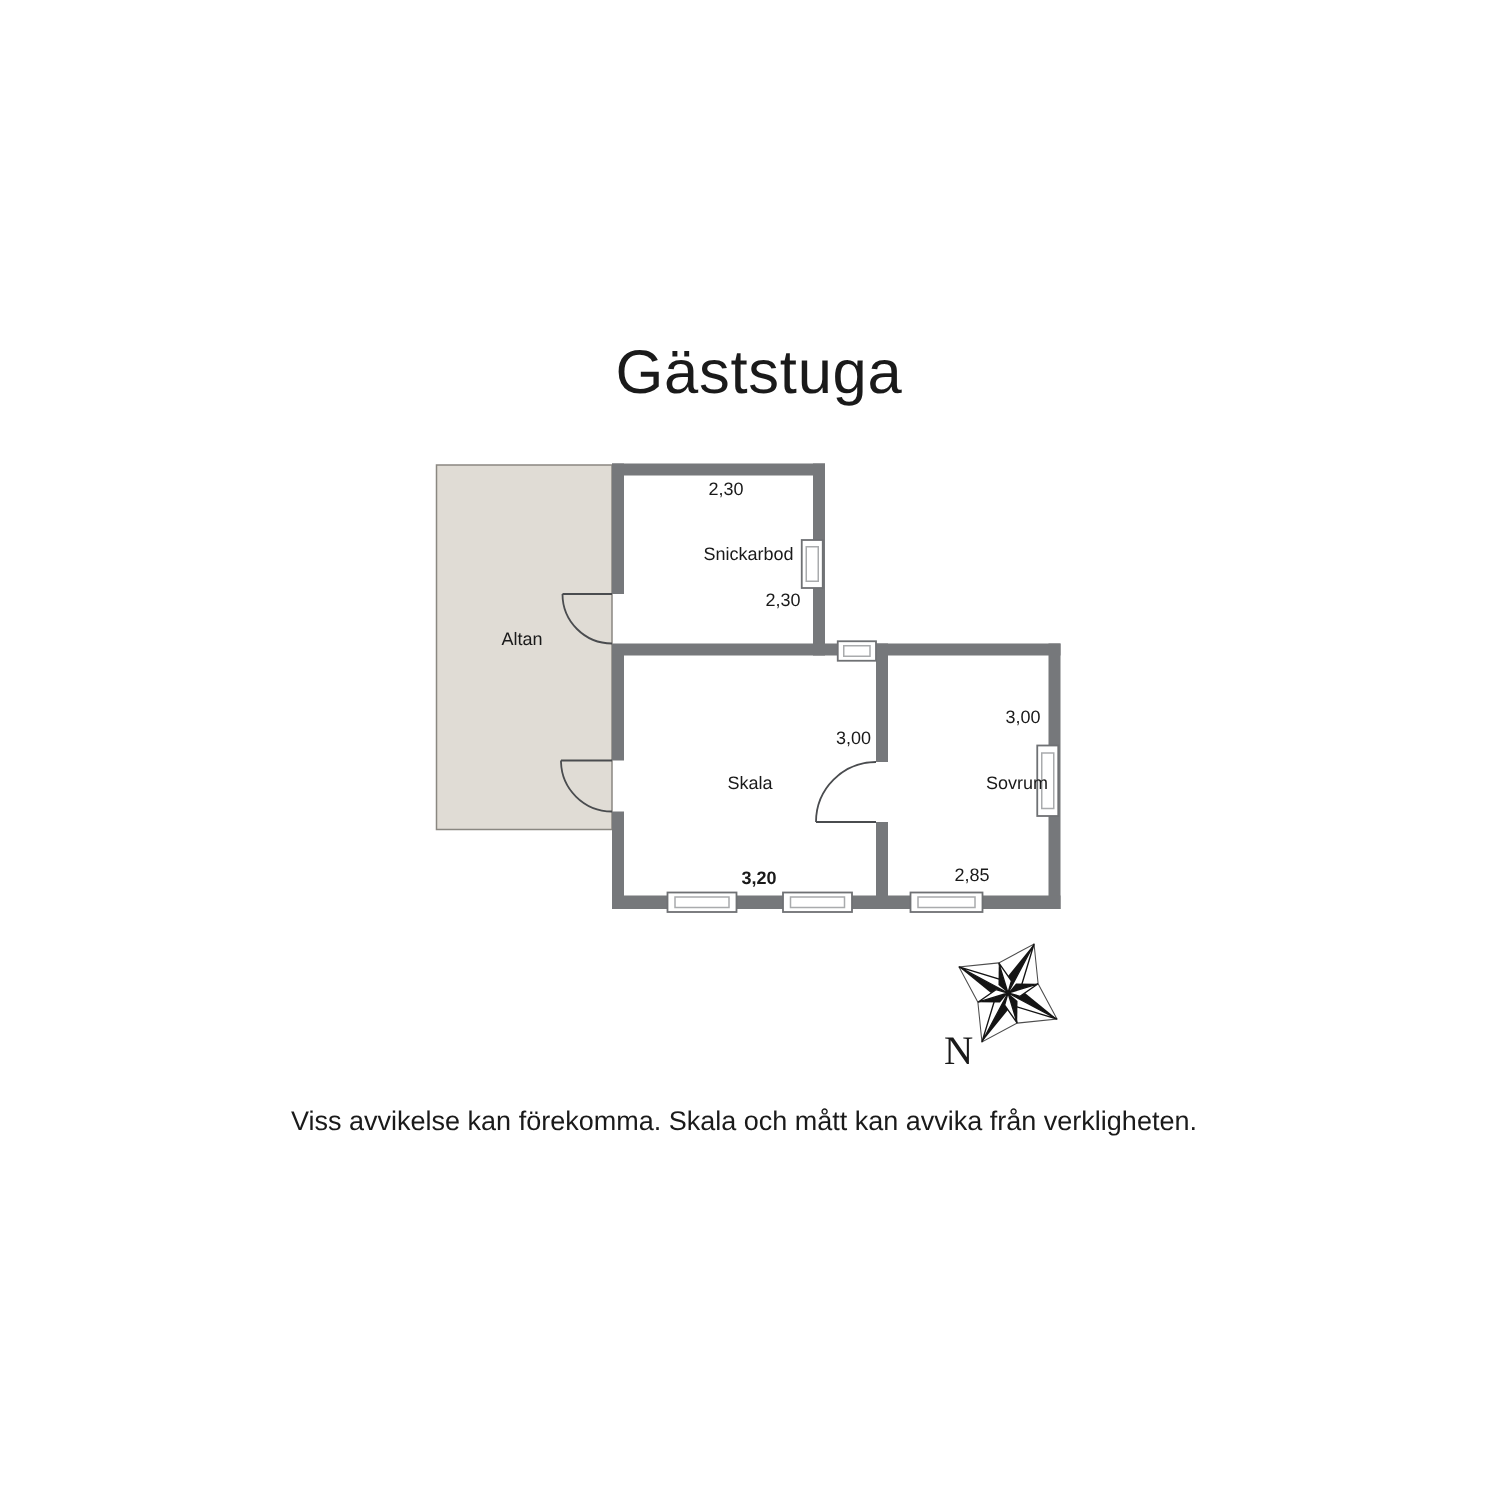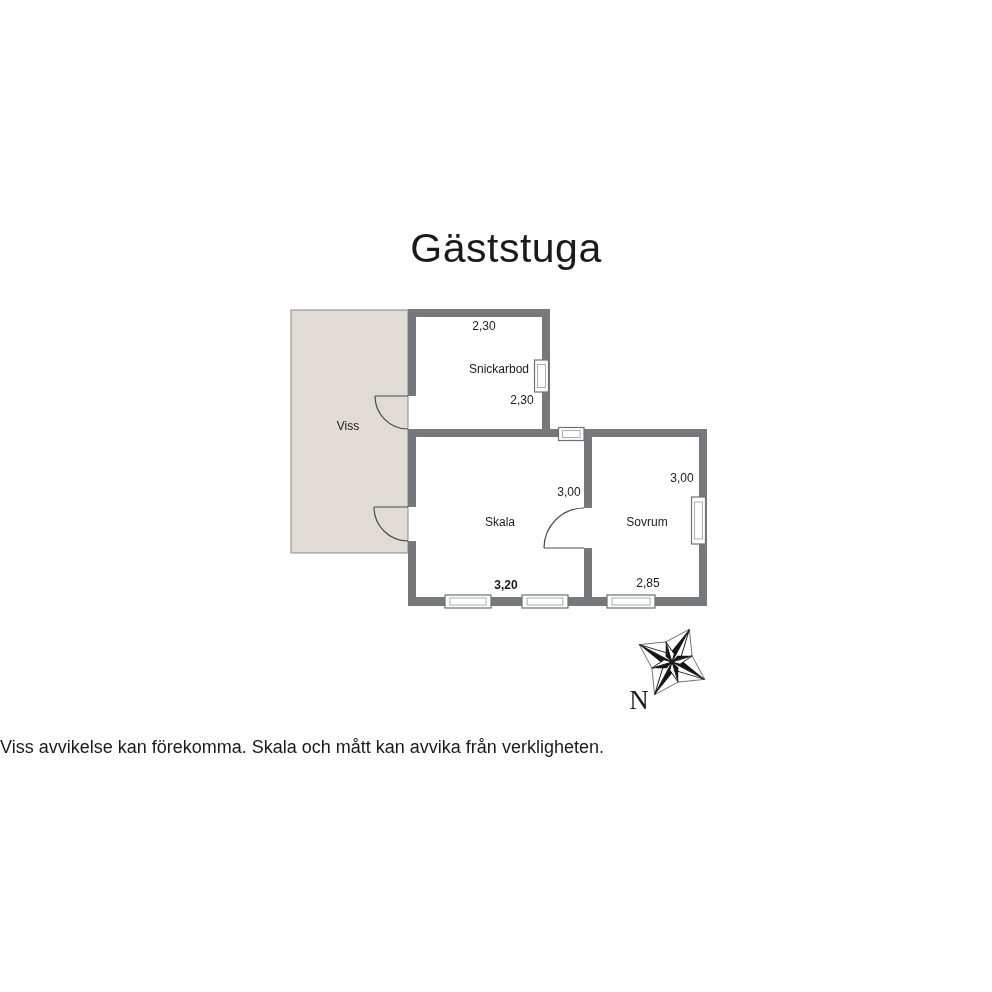--- a/index.html
+++ b/index.html
@@ -34,20 +34,21 @@
     left: 639px; top: 686px;
     transform: translateX(-50%);
     font-family: "Liberation Serif", serif;
     font-size: 27px;
     line-height: 28px;
   }
   .disclaimer {
     position: absolute;
     top: 737px; left: 0;
     width: 100%;
+    text-align: center;
     font-size: 18px;
     white-space: nowrap;
   }
 
   
   .altan-rect { fill: var(--altan-fill, #e0dcd5); stroke: var(--altan-border, #8a8781); stroke-width: 1; }
   .wall { fill: var(--wall, #76787b); }
   .door-line { fill: none; stroke: #4a4c4f; stroke-width: 1.2; }
   .win-outer { fill: #ffffff; stroke: #6f7174; stroke-width: 1.2; }
   .win-inner { fill: #ffffff; stroke: #a9abad; stroke-width: 1; }
@@ -132,24 +133,24 @@
         <polygon class="rose-dark" points="0,0 21,0 7,-4.5"></polygon>
         <polygon class="rose-light" points="0,0 21,0 7,4.5"></polygon>
         <polygon class="rose-dark" points="0,0 0,21 4.5,7"></polygon>
         <polygon class="rose-light" points="0,0 0,21 -4.5,7"></polygon>
         <polygon class="rose-dark" points="0,0 -21,0 -7,4.5"></polygon>
         <polygon class="rose-light" points="0,0 -21,0 -7,-4.5"></polygon>
       </g>
     </g>
   </svg>
 
-  <div class="lbl" style="left:348px; top:417px;">Viss</div>
+  <div class="lbl" style="left:348px; top:417px;">Altan</div>
   <div class="lbl" style="left:499px; top:360px;">Snickarbod</div>
   <div class="lbl" style="left:500px; top:513px;">Skala</div>
-  <div class="lbl" style="left:647px; top:513px;text-align:right;">Sovrum</div>
+  <div class="lbl" style="left:678px; top:513px;text-align:right;">Sovrum</div>
 
   <div class="lbl" style="left:484px; top:317px;">2,30</div>
   <div class="lbl" style="left:522px; top:391px;">2,30</div>
   <div class="lbl" style="left:569px; top:483px;">3,00</div>
   <div class="lbl" style="left:682px; top:469px;">3,00</div>
   <div class="lbl" style="left:506px; top:576px;font-weight:bold;">3,20</div>
   <div class="lbl" style="left:648px; top:574px;">2,85</div>
 
   <div class="north-label">N</div>
 

